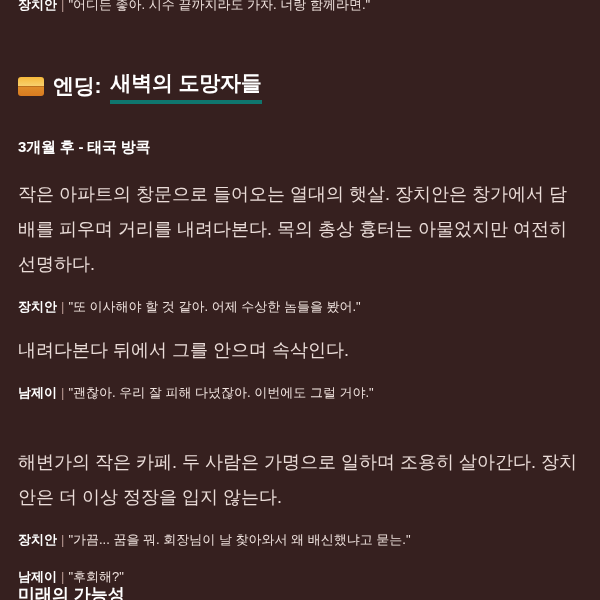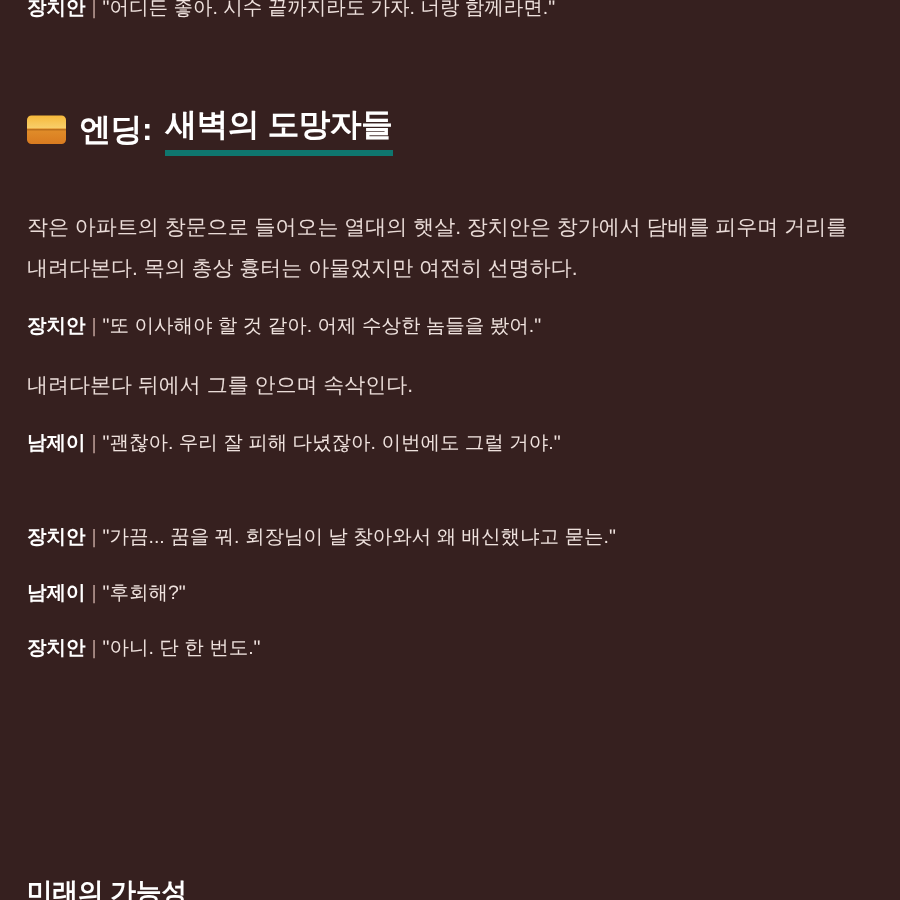--- a/index.html
+++ b/index.html
@@ -38,21 +38,21 @@
     font-weight: bold;
     color: #ffffff;
   }
   .dialogue .sep {
     color: #b89a93;
     padding: 0 4px;
   }
   .para {
     margin: 0 0 14px 0;
     line-height: 1.95;
-    font-size: 14px;
+    font-size: 18px;
     color: #eadcd8;
   }
   h2.ending-title {
     font-size: 21px;
     font-weight: bold;
     color: #ffffff;
     margin: 46px 0 34px 0;
     display: flex;
     align-items: center;
     gap: 9px;
@@ -108,36 +108,38 @@
   <p class="dialogue clipped-top">
     <span class="spk">장치안</span><span class="sep">|</span><span>"어디든 좋아. 시수 끝까지라도 가자. 너랑 함께라면."</span>
   </p>
 
   <h2 class="ending-title">
     <span class="emoji-tile"></span>
     <span class="label">엔딩:</span>
     <span class="underlined">새벽의 도망자들</span>
   </h2>
 
+  <h3 class="scene first">3개월 후 - 태국 방콕</h3>
 
   <p class="para">작은 아파트의 창문으로 들어오는 열대의 햇살. 장치안은 창가에서 담배를 피우며 거리를 내려다본다. 목의 총상 흉터는 아물었지만 여전히 선명하다.</p>
 
   <p class="dialogue">
     <span class="spk">장치안</span><span class="sep">|</span><span>"또 이사해야 할 것 같아. 어제 수상한 놈들을 봤어."</span>
   </p>
 
   <p class="para">내려다본다 뒤에서 그를 안으며 속삭인다.</p>
 
   <p class="dialogue">
     <span class="spk">남제이</span><span class="sep">|</span><span>"괜찮아. 우리 잘 피해 다녔잖아. 이번에도 그럴 거야."</span>
   </p>
 
   <div class="spacer-lg"></div>
 
 
+  <p class="para">해변가의 작은 카페. 두 사람은 가명으로 일하며 조용히 살아간다. 장치안은 더 이상 정장을 입지 않는다.</p>
 
   <p class="dialogue">
     <span class="spk">장치안</span><span class="sep">|</span><span>"가끔... 꿈을 꿔. 회장님이 날 찾아와서 왜 배신했냐고 묻는."</span>
   </p>
 
   <p class="dialogue">
     <span class="spk">남제이</span><span class="sep">|</span><span>"후회해?"</span>
   </p>
 
   <p class="dialogue">

